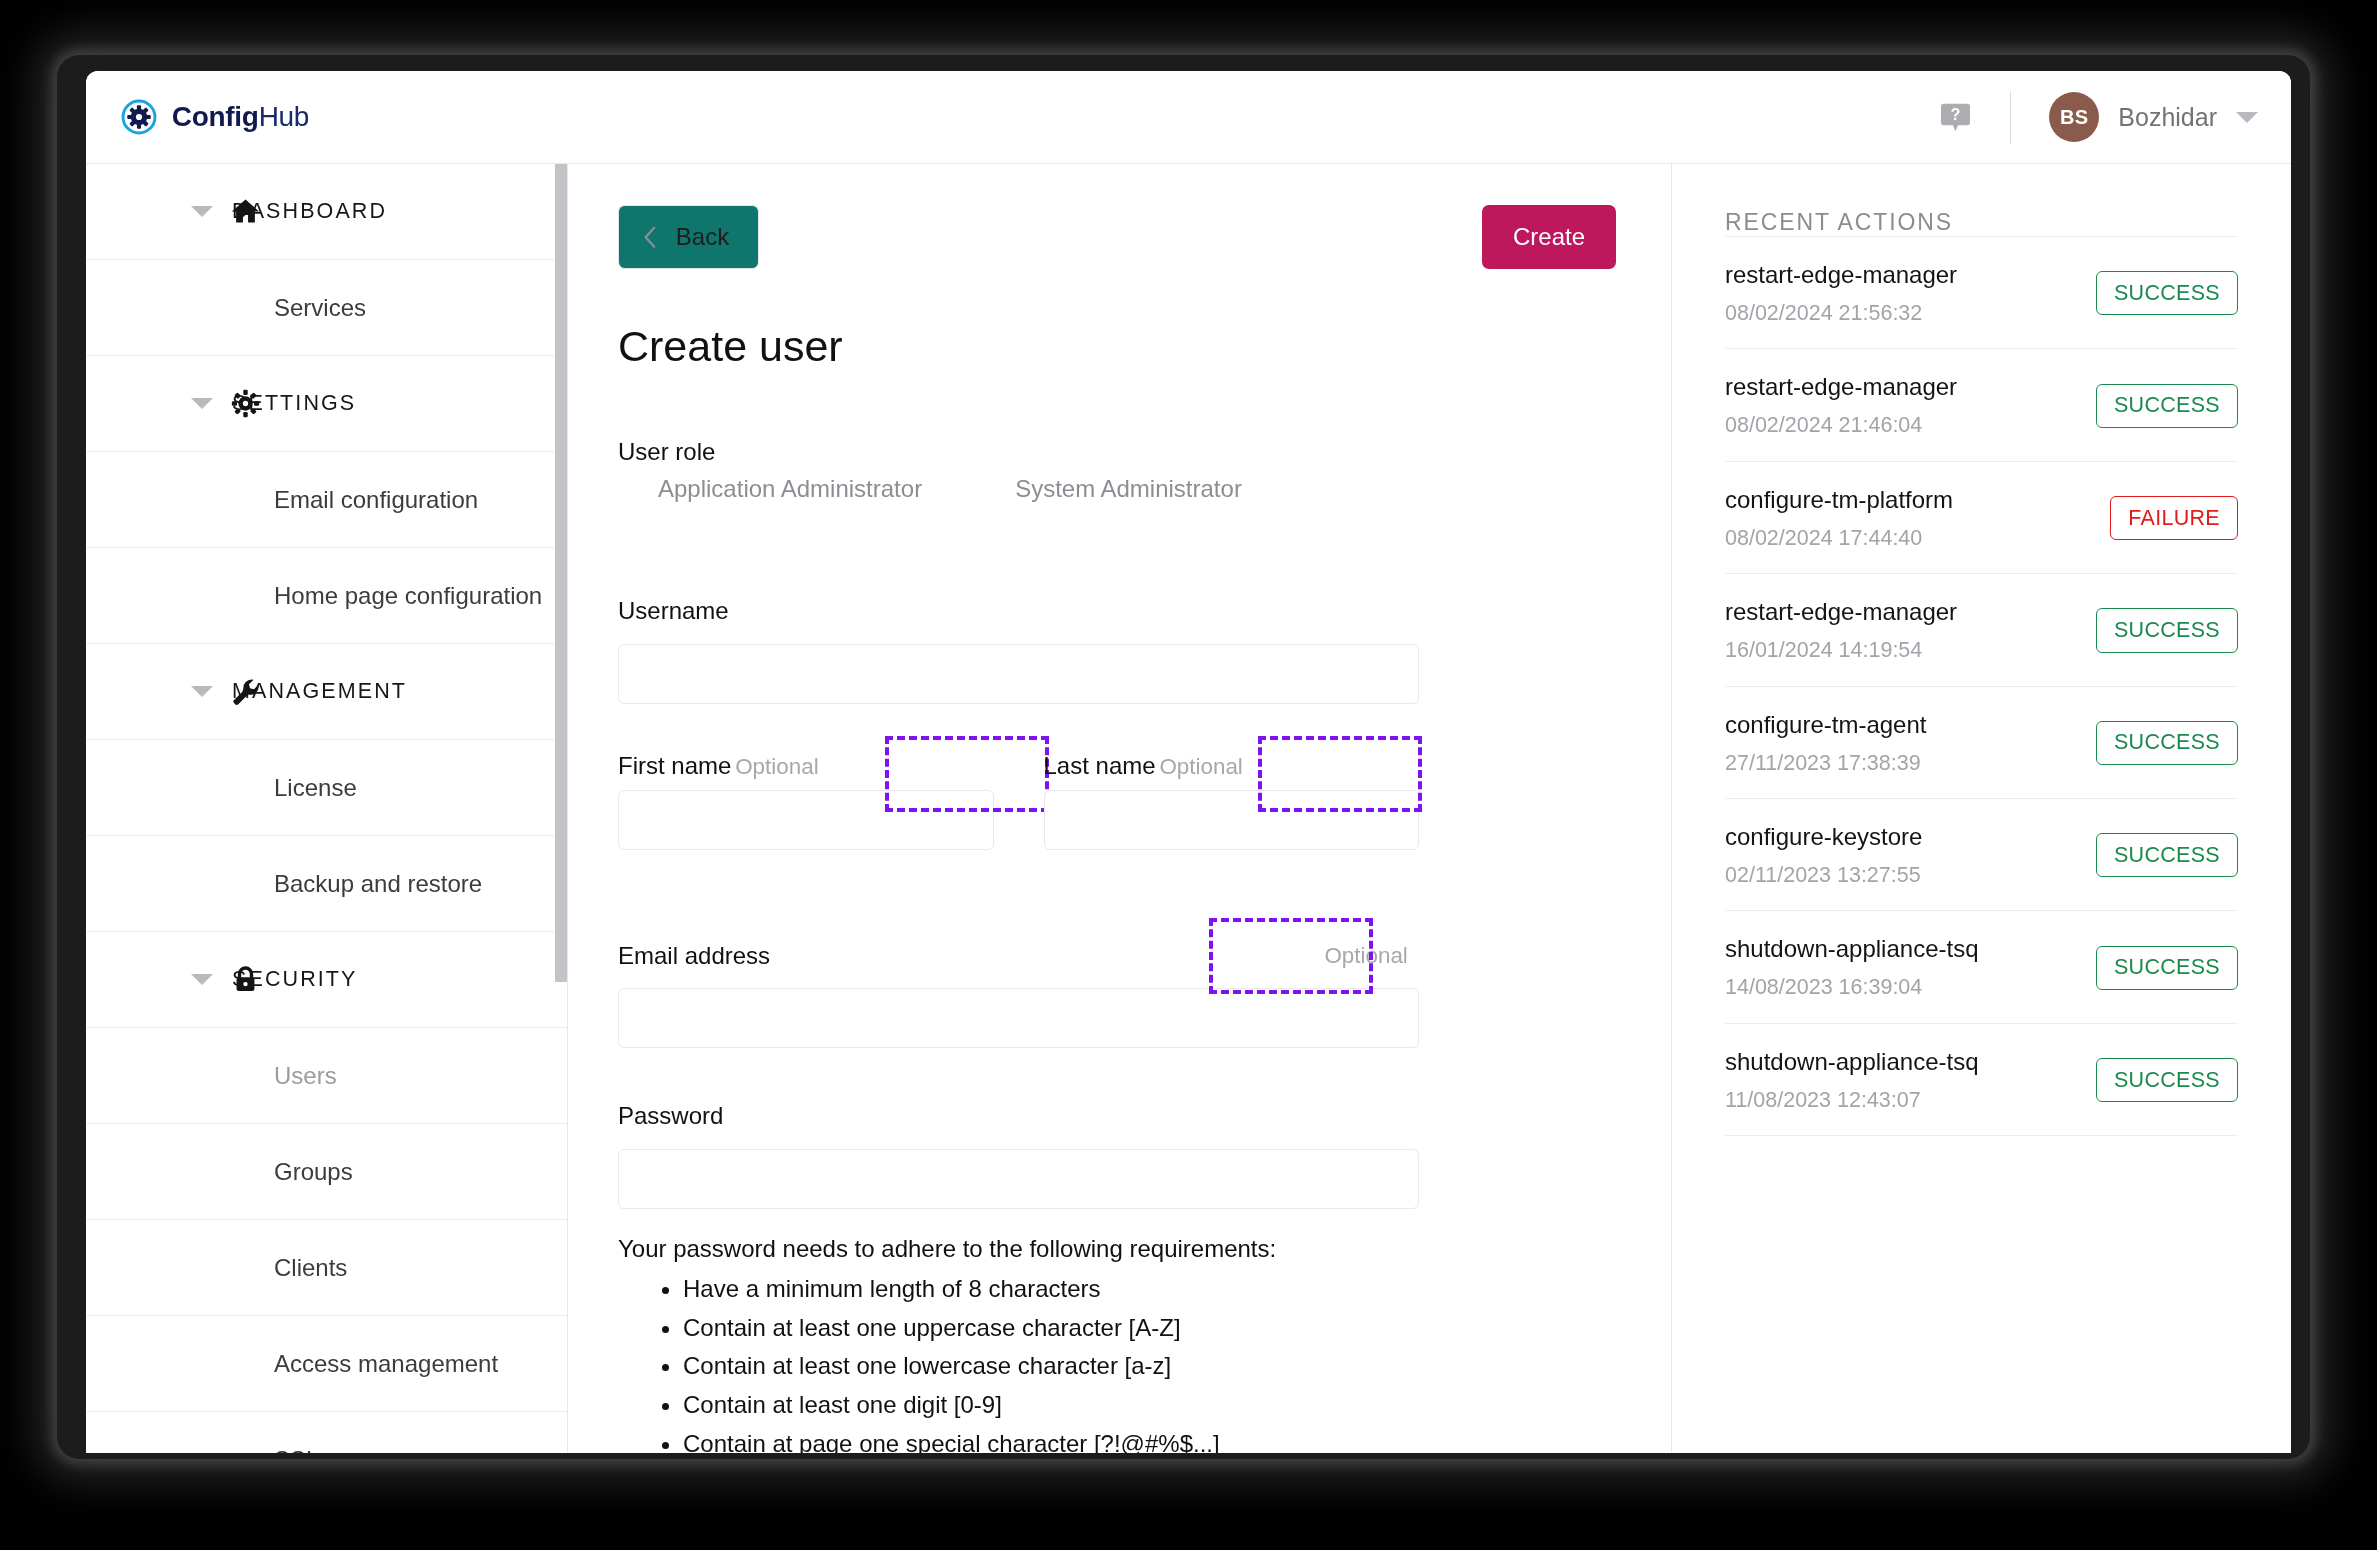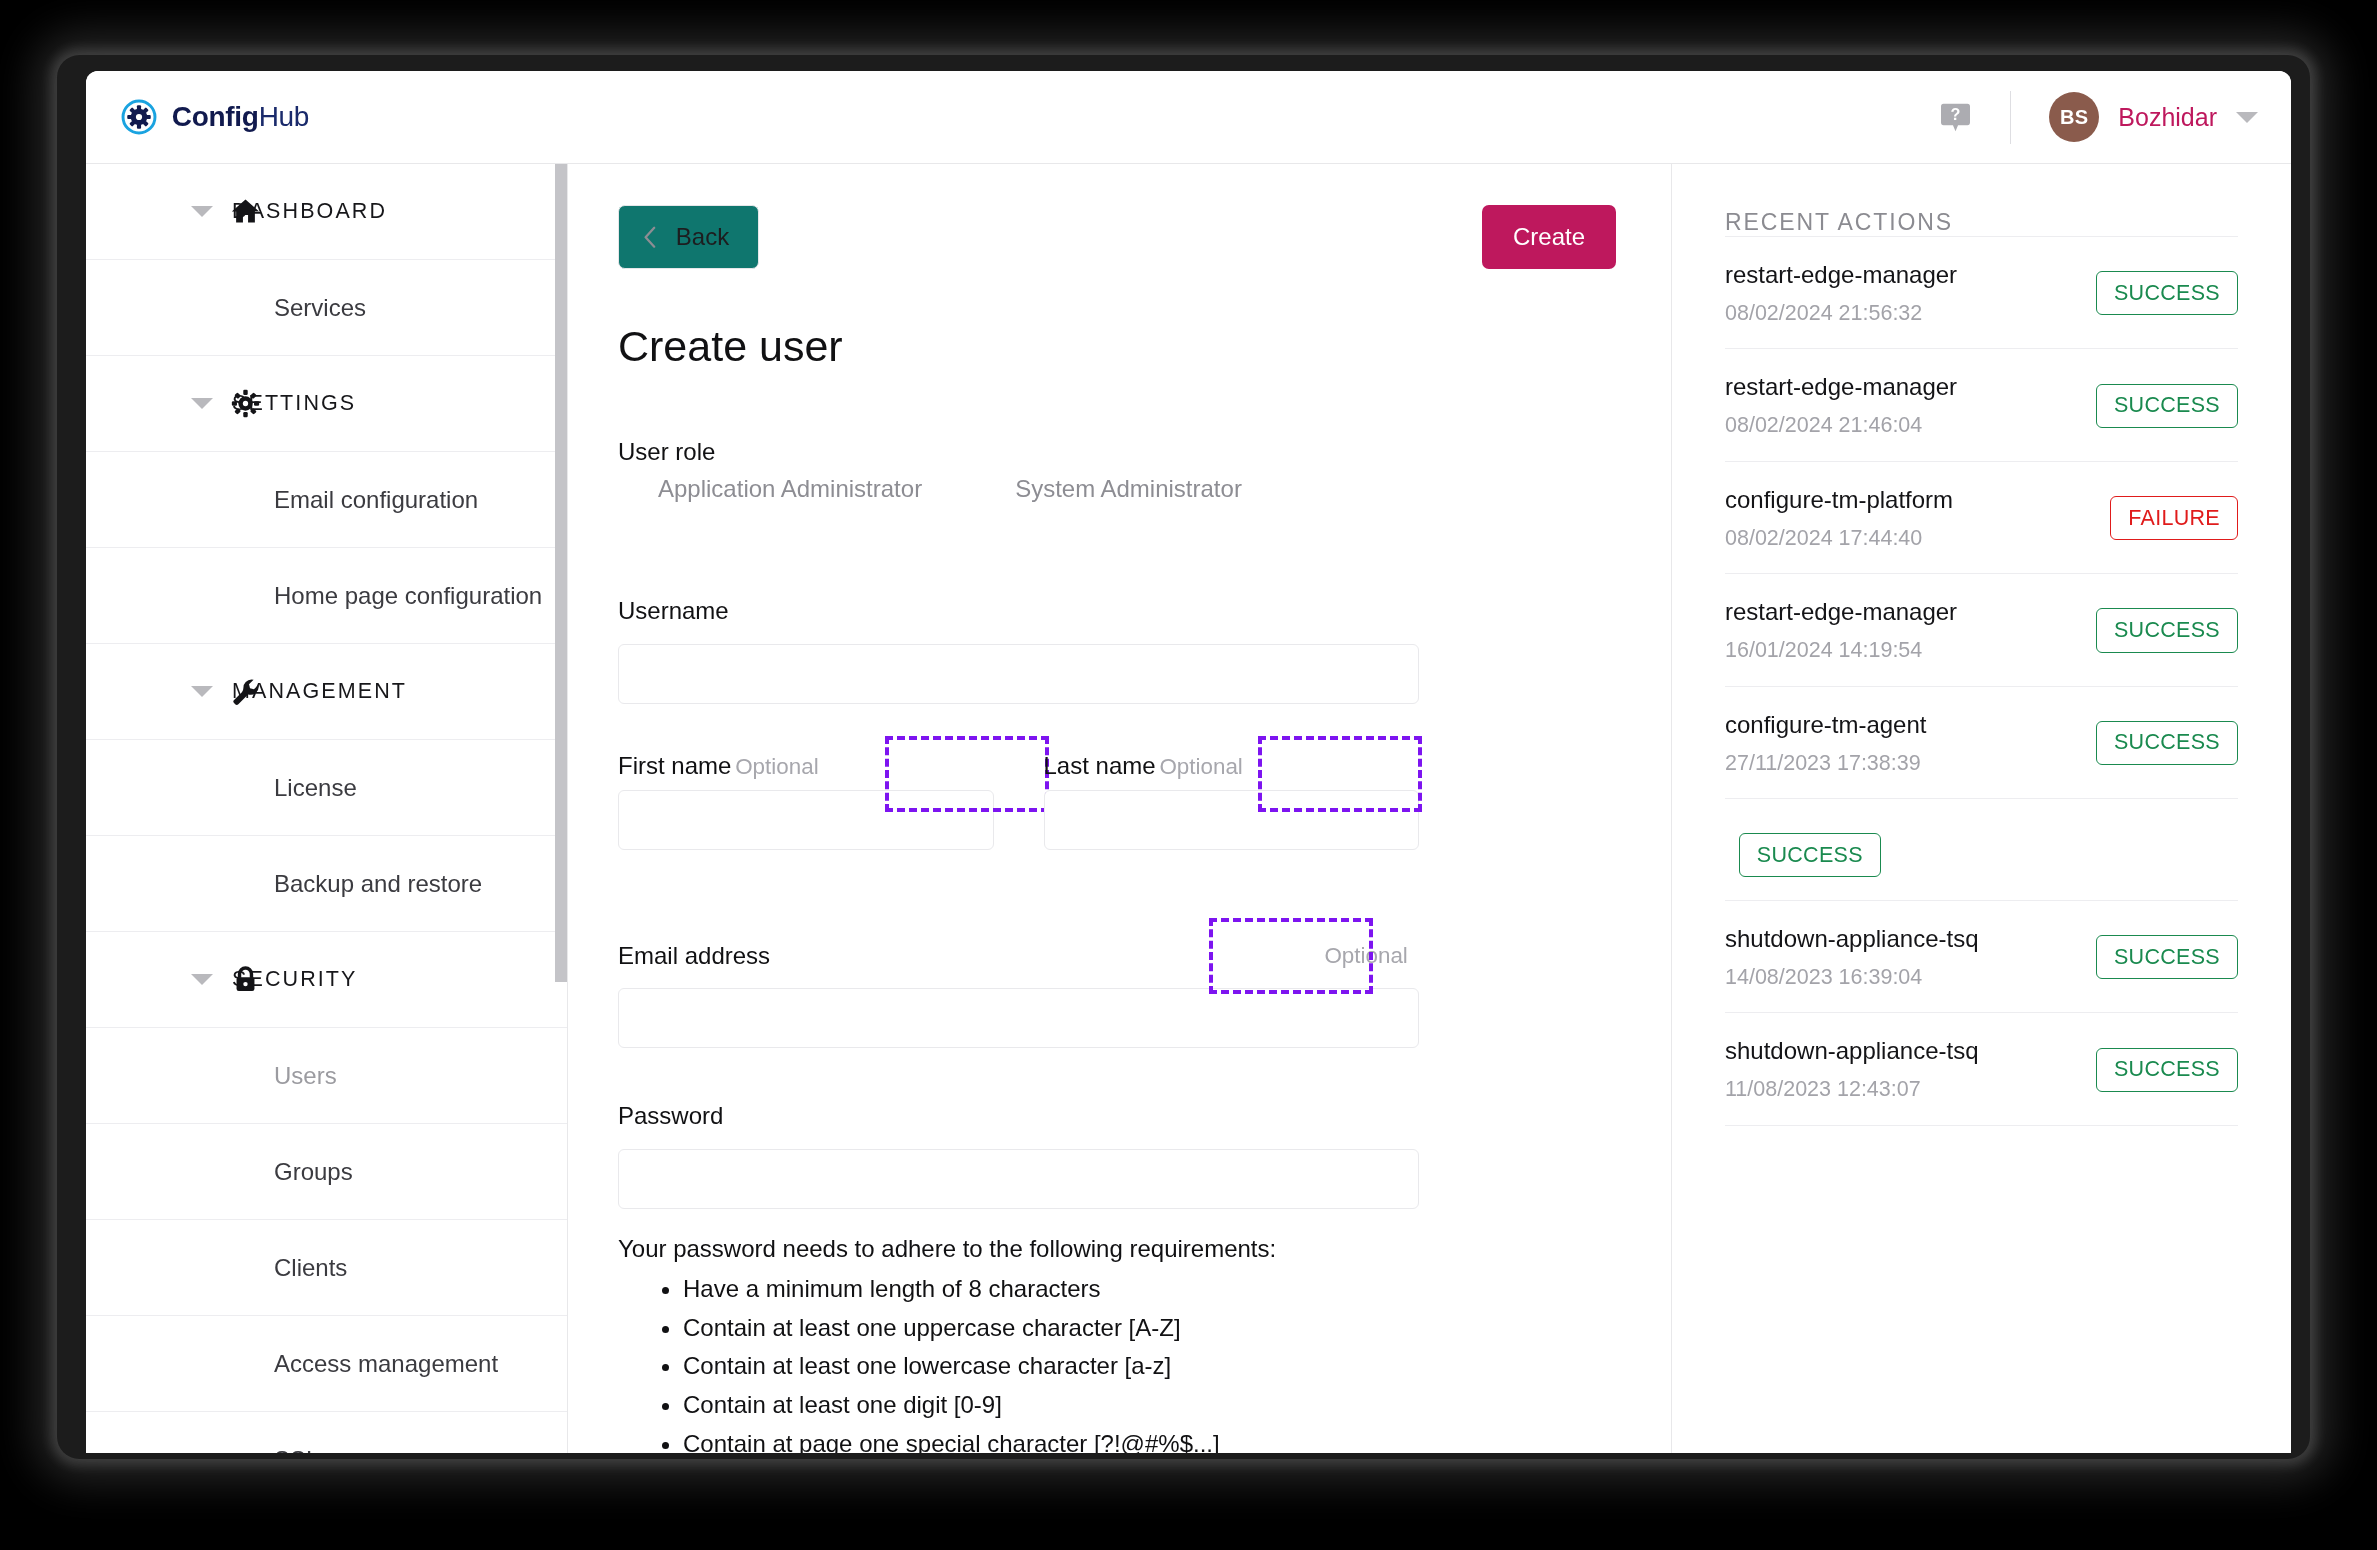--- a/index.html
+++ b/index.html
@@ -62,21 +62,21 @@
     height: 100%;
   }
   .help-icon { width: 29px; height: 31px; opacity: .95; margin-right: 40px; }
   .vsep { width: 0.9px; height: 53px; background: #dedee2; margin-right: 38px; }
   .avatar {
     width: 50px; height: 50px; border-radius: 50%;
     background: #8a5b4c; color: #fff;
     display: flex; align-items: center; justify-content: center;
     font-size: 20px; font-weight: bold; letter-spacing: 0.4px;
   }
-  .username { font-size: 25px; color: #be185d; margin-left: 19px; }
+  .username { font-size: 25px; color: #737373; margin-left: 19px; }
   .caret-down {
     margin-left: 19px;
     width: 0; height: 0;
     border-left: 11.2px solid transparent;
     border-right: 11.2px solid transparent;
     border-top: 11.2px solid #b9b9bd;
   }
 
   
   #body { flex: 1 1 auto; display: flex; min-height: 0; }
@@ -470,20 +470,24 @@
 
         <div class="ra-row">
           <div class="ra-left">
             <div class="ra-name">configure-tm-agent</div>
             <div class="ra-time">27/11/2023 17:38:39</div>
           </div>
           <div class="badge">SUCCESS</div>
         </div>
 
         <div class="ra-row">
+          <div class="ra-left">
+            <div class="ra-name">configure-keystore</div>
+            <div class="ra-time">02/11/2023 13:27:55</div>
+          </div>
           <div class="badge">SUCCESS</div>
         </div>
 
         <div class="ra-row">
           <div class="ra-left">
             <div class="ra-name">shutdown-appliance-tsq</div>
             <div class="ra-time">14/08/2023 16:39:04</div>
           </div>
           <div class="badge">SUCCESS</div>
         </div>

